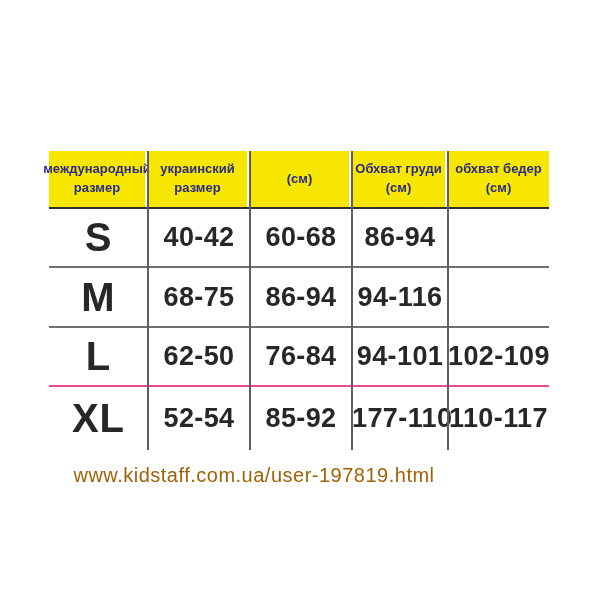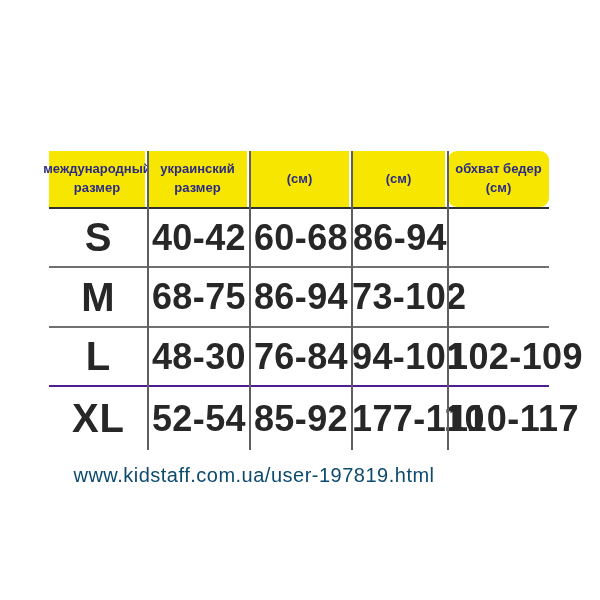--- a/index.html
+++ b/index.html
@@ -10,40 +10,40 @@
   .size-table { position: absolute; left: 49px; top: 151px; width: 500px; height: 299px; }
 
   .thead { display: grid; grid-template-columns: 99px 102px 102px 96px 101px; height: 56px; }
   .th {
     background: #f6e600; color: #2b2b87;
     font-weight: bold; font-size: 13px; line-height: 1.45;
     display: flex; flex-direction: column; align-items: center; justify-content: center;
     text-align: center; white-space: nowrap;
     border-right: 3px solid #ffffff;
   }
-  .th:last-child { border-right: none; border-radius: 9px; }
+  .th:last-child { border-right: none; }
 
   .tr { display: grid; grid-template-columns: 99px 102px 102px 96px 101px; align-items: center; }
   .tr-1 { height: 59px; border-top: 2px solid #2f2f2f; }
   .tr-2 { height: 60px; border-top: 2px solid #707070; }
   .tr-3 { height: 59px; border-top: 2px solid #707070; }
-  .tr-4 { height: 65px; border-top: 2px solid #4c1d95; }
+  .tr-4 { height: 65px; border-top: 2px solid #ec4899; }
 
   .td {
     text-align: center; font-weight: bold; color: #272727;
-    font-size: 36px; letter-spacing: 0.4px; white-space: nowrap;
+    font-size: 27px; letter-spacing: 0.4px; white-space: nowrap;
   }
   .td.size { font-size: 40px; letter-spacing: 1px; }
 
   .vline { position: absolute; top: 0; width: 2px; height: 299px; background: #5f5f5f; }
   .v1 { left: 98px; } .v2 { left: 200px; } .v3 { left: 302px; } .v4 { left: 398px; }
 
   .watermark {
     position: absolute; left: 0; top: 464px; width: 508px;
-    text-align: center; color: #0c4a6e; font-size: 20px; letter-spacing: 0.5px;
+    text-align: center; color: #a16207; font-size: 20px; letter-spacing: 0.5px;
   }
 </style>
 </head>
 <body>
 
 <div class="stage">
 
   <div class="size-table">
 
     <div class="thead">
@@ -52,45 +52,46 @@
         <span>размер</span>
       </div>
       <div class="th">
         <span>украинский</span>
         <span>размер</span>
       </div>
       <div class="th">
         <span>(см)</span>
       </div>
       <div class="th">
+        <span>Обхват груди</span>
         <span>(см)</span>
       </div>
       <div class="th">
         <span>обхват бедер</span>
         <span>(см)</span>
       </div>
     </div>
 
     <div class="tr tr-1">
       <div class="td size">S</div>
       <div class="td">40-42</div>
       <div class="td">60-68</div>
       <div class="td">86-94</div>
     </div>
 
     <div class="tr tr-2">
       <div class="td size">M</div>
       <div class="td">68-75</div>
       <div class="td">86-94</div>
-      <div class="td">73-102</div>
+      <div class="td">94-116</div>
     </div>
 
     <div class="tr tr-3">
       <div class="td size">L</div>
-      <div class="td">48-30</div>
+      <div class="td">62-50</div>
       <div class="td">76-84</div>
       <div class="td">94-101</div>
       <div class="td">102-109</div>
     </div>
 
     <div class="tr tr-4">
       <div class="td size">XL</div>
       <div class="td">52-54</div>
       <div class="td">85-92</div>
       <div class="td">177-110</div>

